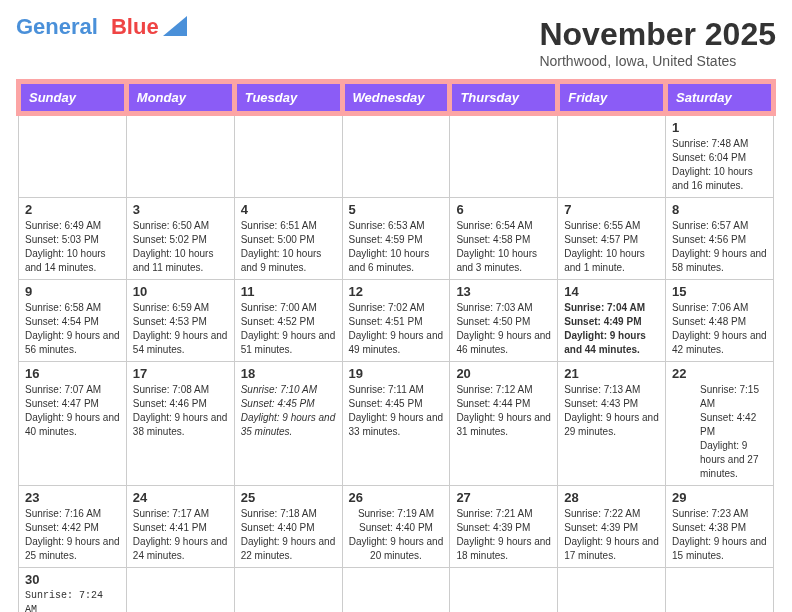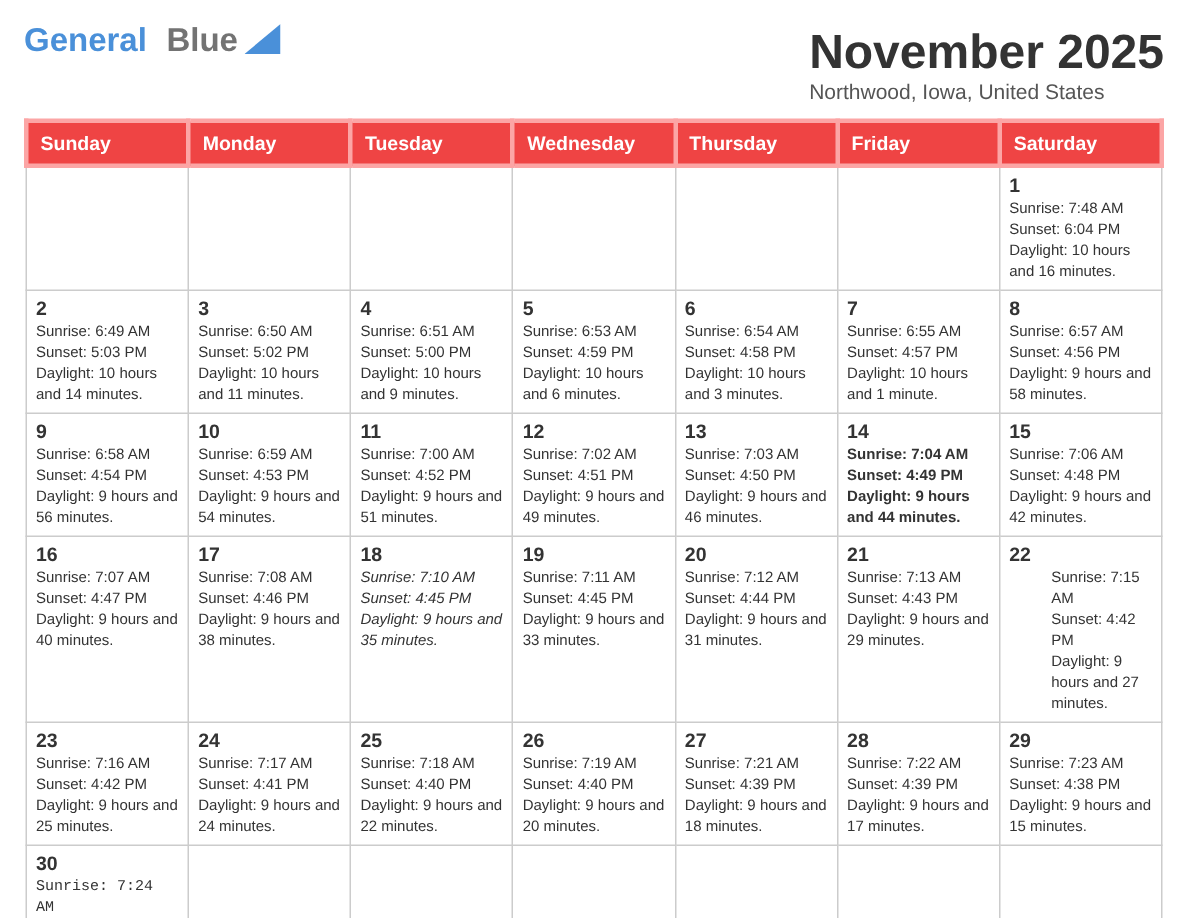--- a/index.html
+++ b/index.html
@@ -41,27 +41,28 @@
     .location {
       font-size: 14px;
       color: #555;
     }
     table {
       width: 100%;
       border-collapse: collapse;
       font-size: 11px;
     }
     thead th {
-      background-color: #ef4444;
+      background-color: #8b5cf6;
       color: #fff;
       text-align: left;
       padding: 6px 8px;
       font-size: 13px;
       font-weight: bold;
-      border: 3px solid #fca5a5;
+      border: 5px solid #fca5a5;
+      font-style: italic;
     }
     td {
       border: 1px solid #ccc;
       vertical-align: top;
       padding: 4px 6px;
       width: calc(100% / 7);
       min-height: 70px;
       height: 70px;
     }
     .day-num {
@@ -83,21 +84,21 @@
       height: auto;
     }
   </style>
 </head>
 <body>
 
 <div class="header">
   <div class="logo">
     <div style="display:flex; align-items:flex-end;">
       <span class="logo-text">
-        <span>General</span><span style="color:#737373;padding-left:13px;">Blue</span>
+        <span>General</span><span style="color:#ef4444;padding-left:13px;">Blue</span>
       </span>
       <svg width="24" height="20" style="margin-left:4px; margin-bottom:2px;" viewBox="0 0 24 20">
         <polygon points="0,20 24,0 24,20" fill="#4a90d9"></polygon>
       </svg>
     </div>
   </div>
   <div class="title-area">
     <div class="month-title">November 2025</div>
     <div class="location">Northwood, Iowa, United States</div>
   </div>
@@ -276,21 +277,21 @@
 Daylight: 9 hours and 24 minutes.</div>
         </td>
         <td>
           <span class="day-num">25</span>
           <div class="day-info" style="white-space: pre-line;">Sunrise: 7:18 AM
 Sunset: 4:40 PM
 Daylight: 9 hours and 22 minutes.</div>
         </td>
         <td>
           <span class="day-num">26</span>
-          <div class="day-info" style="white-space: pre-line;">Sunrise: 7:19 AM
+          <div class="day-info" style="white-space: pre-line; text-align: center;">Sunrise: 7:19 AM
 Sunset: 4:40 PM
 Daylight: 9 hours and 20 minutes.</div>
         </td>
         <td>
           <span class="day-num">27</span>
           <div class="day-info" style="white-space: pre-line;">Sunrise: 7:21 AM
 Sunset: 4:39 PM
 Daylight: 9 hours and 18 minutes.</div>
         </td>
         <td>

